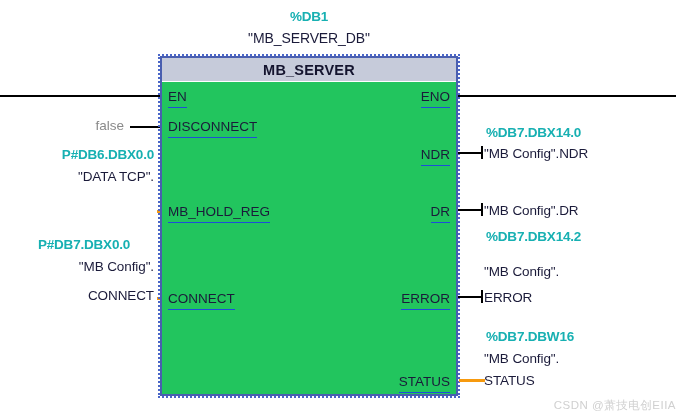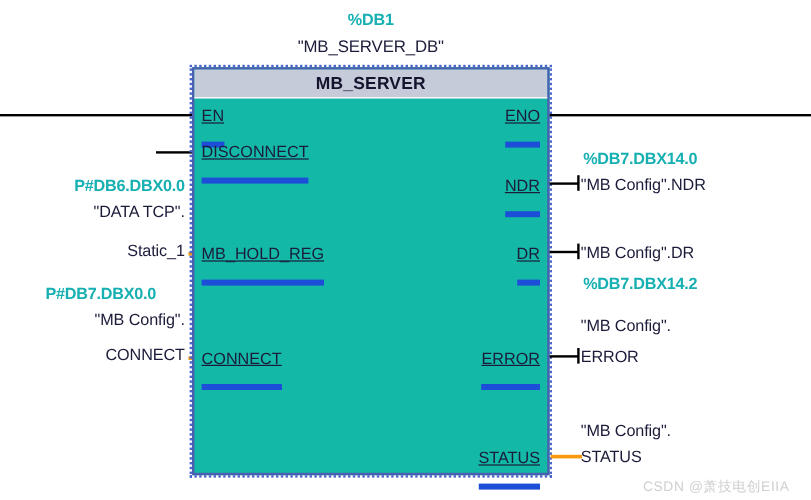--- a/index.html
+++ b/index.html
@@ -43,21 +43,21 @@
   .r-align { text-align: right; }
 
   
   #fb {
     position: absolute;
     left: 160px;
     top: 56px;
     width: 298px;
     height: 340px;
     box-sizing: border-box;
-    background: #14b8a6;
+    background: #22c55e;
     border: 2px solid #4a5fb0;
     outline: 2px dotted #4a66c8;
     outline-offset: 0px;
   }
   #fb-header {
     position: absolute;
     left: 0;
     top: 0;
     width: 100%;
     height: 24px;
@@ -70,64 +70,63 @@
     font-size: 14.5px;
     font-weight: bold;
     letter-spacing: 0.2px;
     box-sizing: border-box;
   }
   .pin {
     position: absolute;
     color: #1b1b3a;
     font-size: 13.5px;
     line-height: 1;
-    padding-bottom: 14px;
-    border-bottom: 5px solid #1d4ed8;
+    padding-bottom: 3px;
+    border-bottom: 1px solid #1d4ed8;
     white-space: nowrap;
-    text-decoration: underline;
   }
   .pin.left  { left: 6px; }
   .pin.right { right: 6px; text-align: left; }
 
   
   .wire {
     position: absolute;
     background: #000000;
   }
   .wire-h { height: 2px; }
   .wire-v { width: 2px; }
   .wire-orange { background: #f79a0e; height: 3px; }
 
   
   #watermark {
     position: absolute;
-    right: 18px;
+    right: 0;
     bottom: 4px;
     color: #d0d0d0;
     font-size: 11.5px;
     letter-spacing: 0.5px;
     user-select: none;
     text-align: right;
   }
 </style>
 </head>
 <body>
 
 <div id="canvas">
 
   <div class="txt addr" style="left:0;top:10px;width:618px;text-align:center;">%DB1</div>
   <div class="txt sym" style="left:0;top:31px;width:618px;text-align:center;font-size:14px;">"MB_SERVER_DB"</div>
 
   <div class="wire wire-h" style="left:0px;top:95px;width:162px;"></div>
 
+  <div class="txt val-false r-align" style="left:40px;top:119px;width:84px;">false</div>
   <div class="wire wire-h" style="left:130px;top:126px;width:32px;"></div>
 
   <div class="txt addr" style="left:14px;top:148px;width:140px;text-align:right;">P#DB6.DBX0.0</div>
   <div class="txt sym r-align" style="left:14px;top:170px;width:140px;">"DATA TCP".</div>
-  <div class="txt sym r-align" style="left:14px;top:202px;width:140px;">Static_1</div>
   <div class="wire wire-orange" style="left:157px;top:210px;width:26px;"></div>
 
   <div class="txt addr" style="left:14px;top:238px;width:140px;text-align:center;">P#DB7.DBX0.0</div>
   <div class="txt sym r-align" style="left:14px;top:260px;width:140px;">"MB Config".</div>
   <div class="txt sym r-align" style="left:14px;top:289px;width:140px;">CONNECT</div>
   <div class="wire wire-orange" style="left:157px;top:297px;width:26px;"></div>
 
   <div id="fb">
     <div id="fb-header">MB_SERVER</div>
 
@@ -154,18 +153,19 @@
   <div class="wire wire-v" style="left:481px;top:203px;height:13px;"></div>
   <div class="txt sym" style="left:484px;top:204px;">"MB Config".DR</div>
 
   <div class="wire wire-h" style="left:458px;top:296px;width:24px;"></div>
   <div class="wire wire-v" style="left:481px;top:290px;height:13px;"></div>
   <div class="txt addr" style="left:486px;top:230px;">%DB7.DBX14.2</div>
   <div class="txt sym" style="left:484px;top:265px;">"MB Config".</div>
   <div class="txt sym" style="left:484px;top:291px;">ERROR</div>
 
   <div class="wire wire-orange" style="left:459px;top:379px;width:26px;"></div>
+  <div class="txt addr" style="left:486px;top:330px;">%DB7.DBW16</div>
   <div class="txt sym" style="left:484px;top:352px;">"MB Config".</div>
   <div class="txt sym" style="left:484px;top:374px;">STATUS</div>
 
   <div id="watermark">CSDN @萧技电创EIIA</div>
 
 </div>
 
 </body></html>

